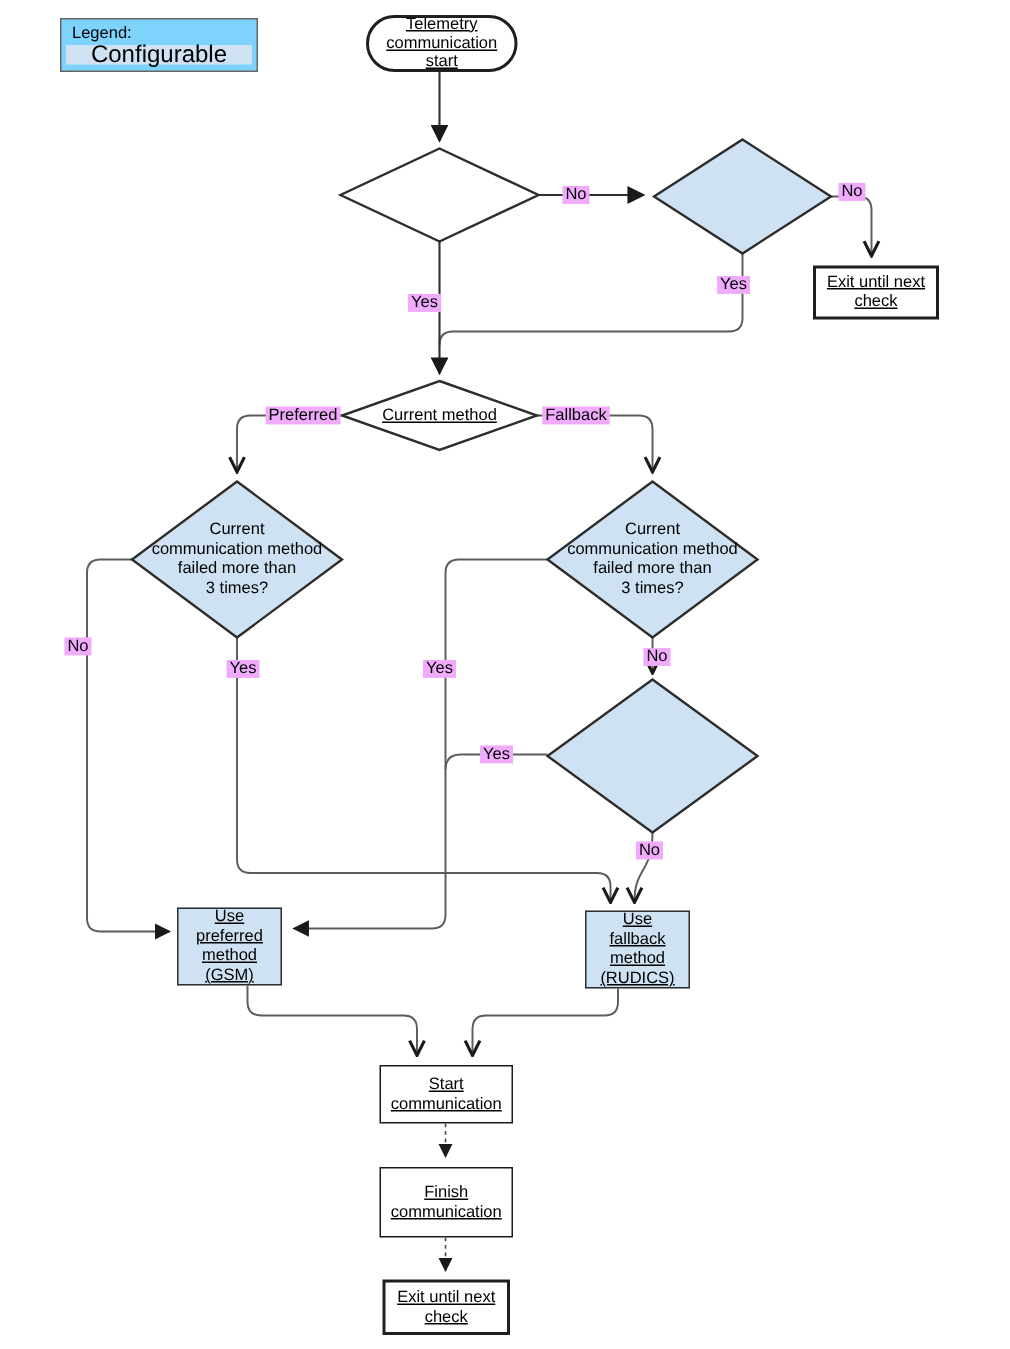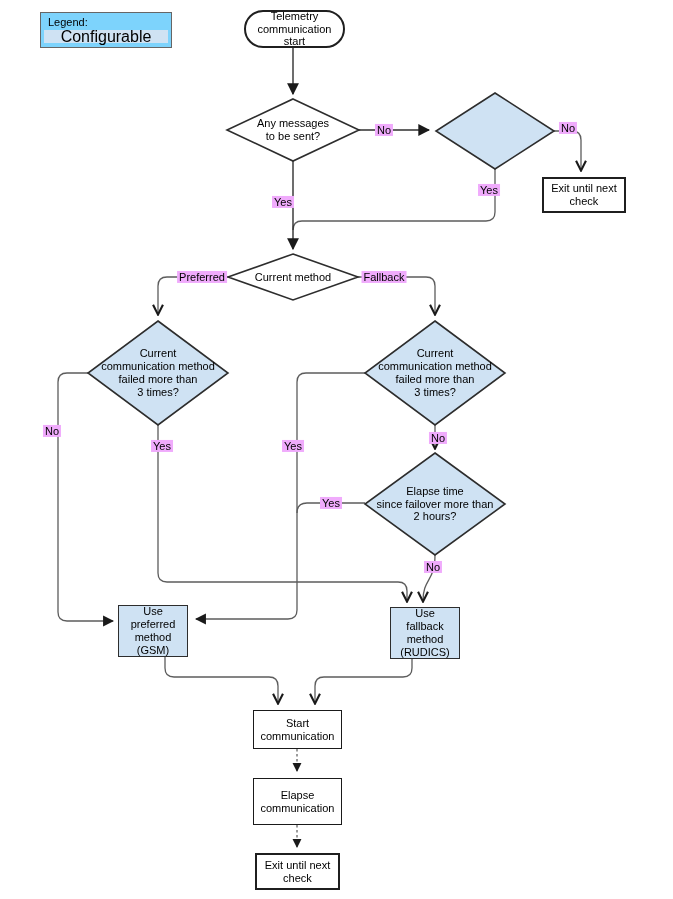--- a/index.html
+++ b/index.html
@@ -6,21 +6,21 @@
   .stage{
     position:relative;width:673px;height:899px;background:var(--background,#fff);
     font-family:"Liberation Sans",sans-serif;overflow:hidden;
   }
   .stage svg{position:absolute;left:0;top:0;}
   .edge{stroke:var(--connector,#5c5c5c);stroke-width:1.3;fill:none;}
   .edge-dark{stroke:#2f2f2f;stroke-width:1.4;fill:none;}
   .edge-dashed{stroke:#4a4a4a;stroke-width:1.1;fill:none;stroke-dasharray:2.5 2.5;}
   .shape-cfg{fill:var(--configurable-fill,#cfe2f3);stroke:var(--shape-border,#2d2d2d);stroke-width:1.6;}
   .shape-white{fill:#ffffff;stroke:var(--shape-border,#2d2d2d);stroke-width:1.6;}
-  .node{position:absolute;box-sizing:border-box;display:flex;align-items:center;justify-content:center;}
+  .node{position:absolute;box-sizing:border-box;display:flex;align-items:center;justify-content:center;text-decoration:underline;}
   .nlabel{
     position:absolute;box-sizing:border-box;display:flex;align-items:center;justify-content:center;
     text-align:center;font-size:11px;line-height:1.18;color:#000;white-space:pre-line;pointer-events:none;
   }
   .rect-node{background:var(--configurable-fill,#cfe2f3);border:1.6px solid var(--shape-border,#2d2d2d);}
   .rect-node-white{background:#fff;border:1.6px solid #1a1a1a;}
   .stadium{background:#fff;border:2px solid #1f1f1f;border-radius:0;}
   .stadium-pill{background:#fff;border:2px solid #1f1f1f;border-radius:19px;}
   .elabel{
     position:absolute;transform:translate(-50%,-50%);background:#f0abfc;padding:0 2px;
@@ -106,43 +106,38 @@
 method
 (RUDICS)</div>
   </div>
 
   <div class="node rect-node-white" style="left:253px;top:710px;width:89px;height:39px;">
     <div class="nlabel" style="position:static;">Start
 communication</div>
   </div>
 
   <div class="node rect-node-white" style="left:253px;top:778px;width:89px;height:47px;">
-    <div class="nlabel" style="position:static;">Elapse
+    <div class="nlabel" style="position:static;">Finish
 communication</div>
   </div>
 
   <div class="node stadium" style="left:255px;top:853px;width:85px;height:37px;">
     <div class="nlabel" style="position:static;">Exit until next
 check</div>
   </div>
 
-  <div class="nlabel" style="left:227px;top:99px;width:132px;height:62px;">Any messages
-to be sent?</div>
-  <div class="nlabel" style="left:228px;top:254px;width:130px;height:46px;">Current method</div>
+  <div class="nlabel" style="left:228px;top:254px;width:130px;height:46px;text-decoration:underline;">Current method</div>
   <div class="nlabel" style="left:88px;top:321px;width:140px;height:104px;">Current
 communication method
 failed more than
 3 times?</div>
   <div class="nlabel" style="left:365px;top:321px;width:140px;height:104px;">Current
 communication method
 failed more than
 3 times?</div>
-  <div class="nlabel" style="left:365px;top:453px;width:140px;height:102px;">Elapse time
-since failover more than
-2 hours?</div>
 
   <span class="elabel" style="left:384px;top:130px;">No</span>
   <span class="elabel" style="left:283px;top:202px;">Yes</span>
   <span class="elabel" style="left:568px;top:128px;">No</span>
   <span class="elabel" style="left:489px;top:190px;">Yes</span>
   <span class="elabel" style="left:202px;top:277px;">Preferred</span>
   <span class="elabel" style="left:384px;top:277px;">Fallback</span>
   <span class="elabel" style="left:52px;top:431px;">No</span>
   <span class="elabel" style="left:162px;top:446px;">Yes</span>
   <span class="elabel" style="left:293px;top:446px;">Yes</span>

